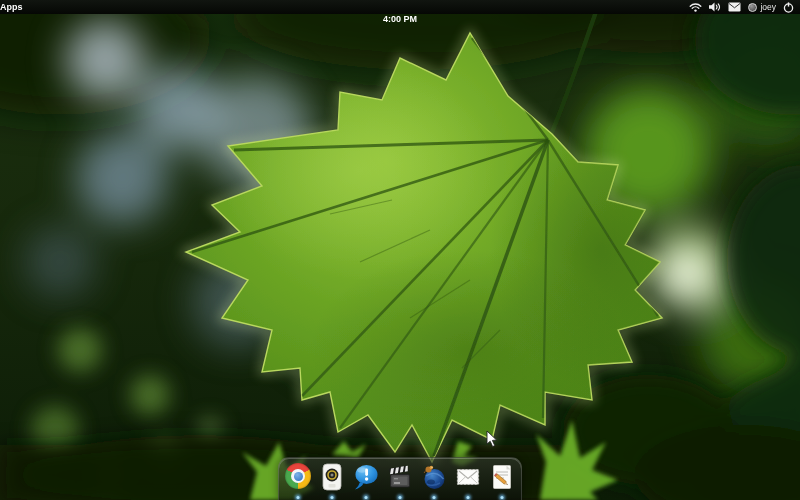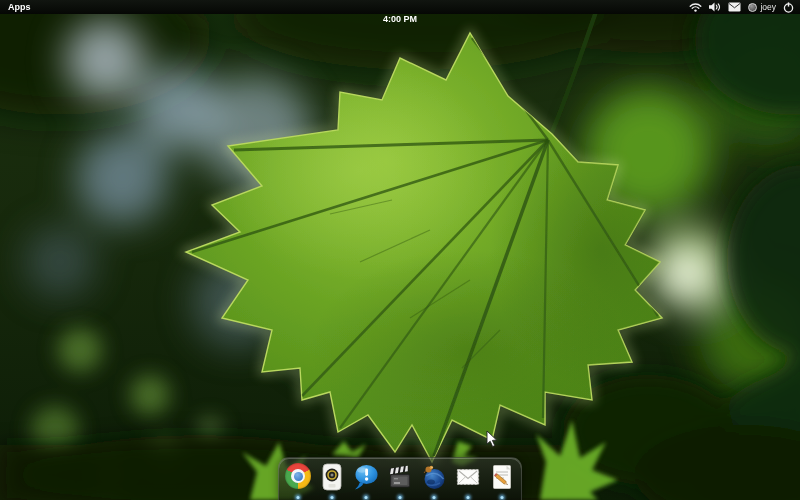--- a/index.html
+++ b/index.html
@@ -9,21 +9,21 @@
 
   
   .wallpaper{position:absolute;inset:0;z-index:0;}
   .wallpaper svg{display:block;width:800px;height:500px;}
 
   
   .panel{position:absolute;top:0;left:0;width:800px;height:14px;z-index:30;
          background:linear-gradient(#111510,#050704);
          display:flex;align-items:center;justify-content:space-between;
          color:#fff;font-size:9px;font-weight:bold;}
-  .panel-left{padding-left:8px;cursor:default;}
+  .panel-left{cursor:default;}
   .panel-center{position:absolute;left:50%;top:12px;height:14px;display:flex;
                 align-items:center;transform:translateX(-50%);}
   .panel-right{display:flex;align-items:center;gap:7px;padding-right:6px;height:14px;}
   .tray-ico{display:flex;align-items:center;}
   .panel-user{display:flex;align-items:center;gap:3px;}
   .panel-user .uname{font-weight:normal;font-size:8.5px;color:#e9e9e9;}
   .avatar{width:9px;height:9px;border-radius:50%;
           background:radial-gradient(circle at 35% 30%,#9a9a9a,#3c3c3c);
           border:1px solid #d8d8d8;box-sizing:border-box;}
 

